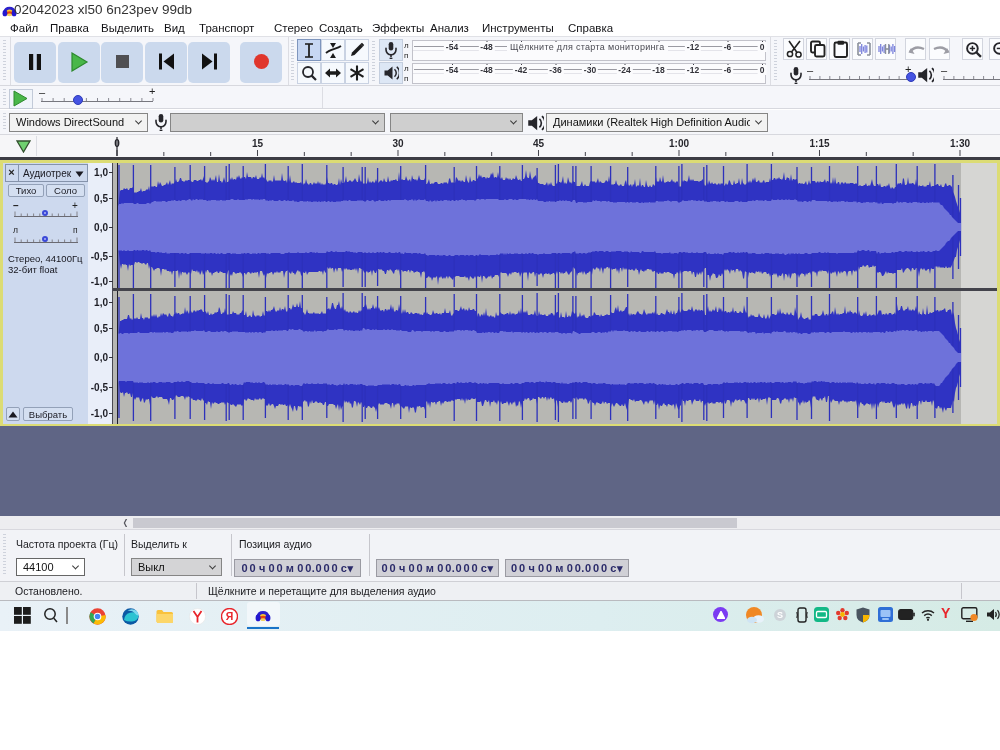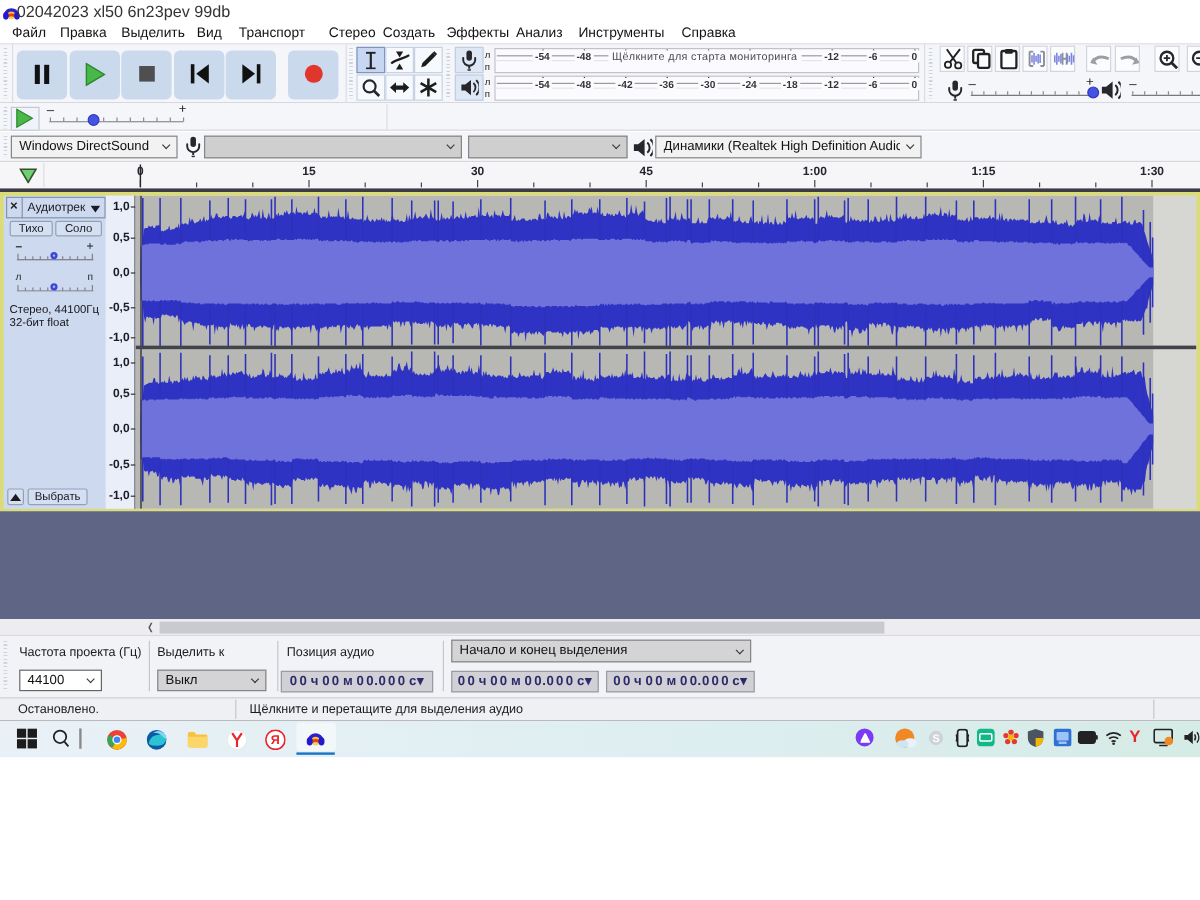--- a/index.html
+++ b/index.html
@@ -450,21 +450,20 @@
 <div class="grip" style="left:3px;top:534px;height:42px"></div>
 <div class="lbl" style="left:16px;top:538px">Частота проекта (Гц)</div>
 <div class="dd" style="left:16px;top:558px;width:69px;height:18px;background:#fff;border-color:#666">44100<span class="dda"></span></div>
 <div class="sep" style="left:124px;top:534px;height:42px"></div>
 <div class="lbl" style="left:131px;top:538px">Выделить к</div>
 <div class="dd" style="left:131px;top:558px;width:91px;height:18px;background:#d4d4d6">Выкл<span class="dda"></span></div>
 <div class="sep" style="left:231px;top:534px;height:42px"></div>
 <div class="lbl" style="left:239px;top:538px">Позиция аудио</div>
 <div class="tf" style="left:234px;top:559px;width:127px;height:18px">0 0 ч 0 0 м 0 0.0 0 0 с▾</div>
 <div class="sep" style="left:369px;top:534px;height:42px"></div>
-<div class="dd" style="left:376px;top:533px;width:250px;height:19px;background:#d4d4d6">Начало и конец выделения<span class="dda"></span></div>
 <div class="tf" style="left:376px;top:559px;width:123px;height:18px">0 0 ч 0 0 м 0 0.0 0 0 с▾</div>
 <div class="tf" style="left:505px;top:559px;width:124px;height:18px">0 0 ч 0 0 м 0 0.0 0 0 с▾</div>
 <div class="ab" style="left:0;top:581px;width:1000px;height:20px;background:#eef0f3;border-top:1px solid #cfd0d5;border-bottom:1px solid #b9babf"></div>
 <div class="ab" style="left:15px;top:585px;font-size:10.5px;color:#1b1b1f">Остановлено.</div>
 <div class="sep" style="left:196px;top:583px;height:16px"></div>
 <div class="sep" style="left:961px;top:583px;height:16px"></div>
 <div class="ab" style="left:208px;top:585px;font-size:10.5px;color:#1b1b1f">Щёлкните и перетащите для выделения аудио</div>
 <div class="ab" style="left:0;top:601px;width:1000px;height:30px;background:linear-gradient(90deg,#e9f1f7,#ddeef0 60%,#d5ebe5)"></div>
 <svg style="position:absolute;left:14px;top:607px" width="17" height="17" viewBox="0 0 17 17">
       <rect x="0" y="0" width="7.8" height="7.8" fill="#1c1c1c"></rect>

